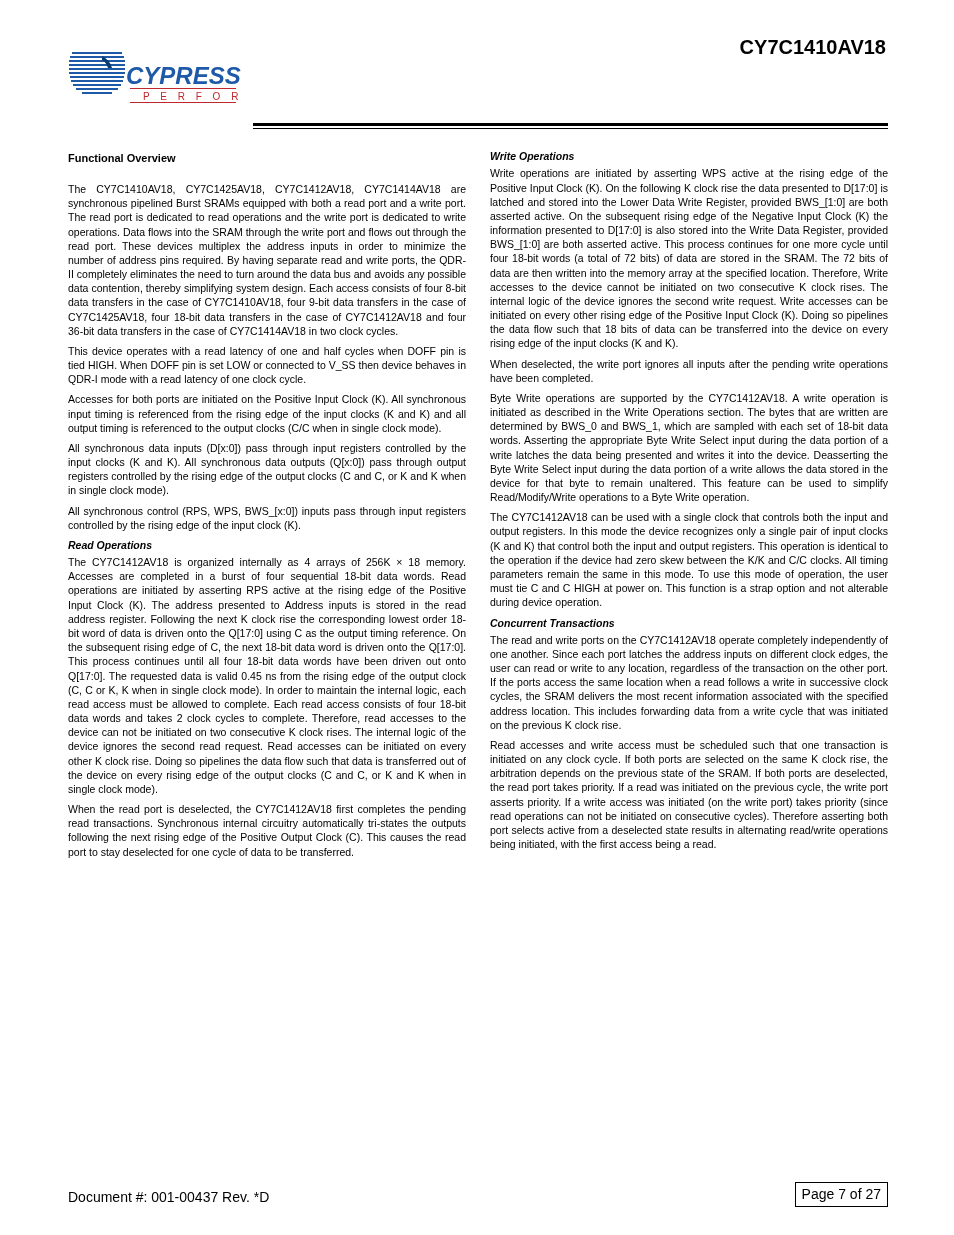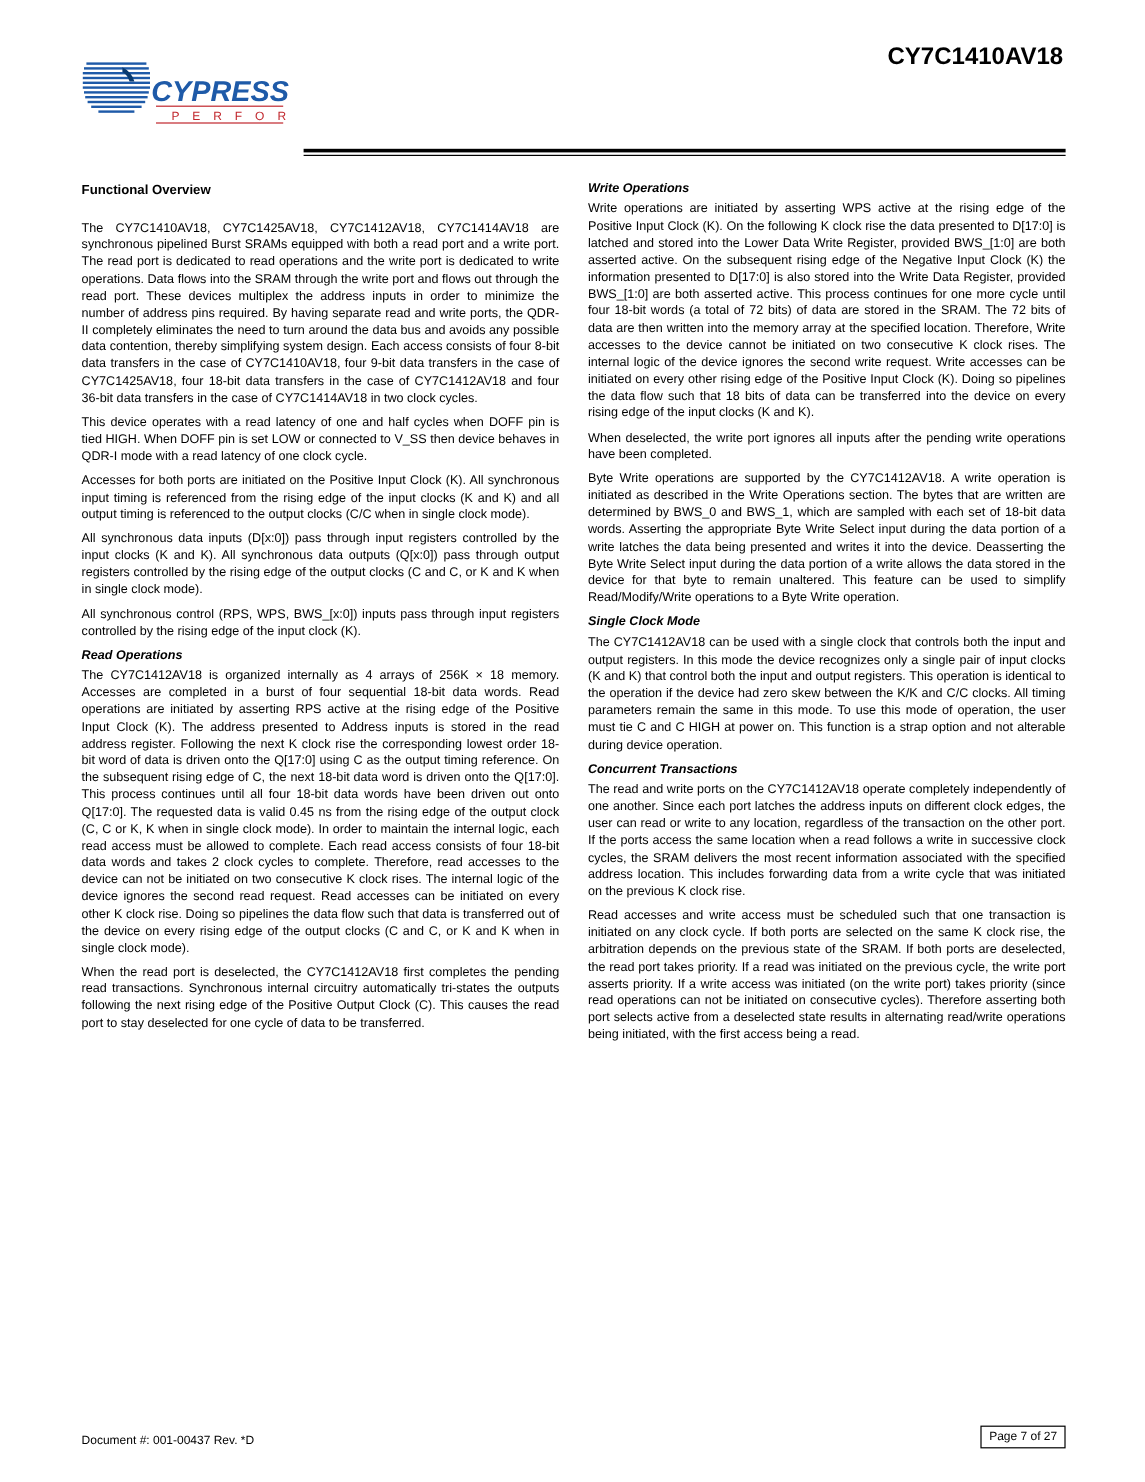--- a/index.html
+++ b/index.html
@@ -9,21 +9,21 @@
 .logo{width:175px;flex-shrink:0}
 .top-rule{flex:1;margin-left:10px;margin-top:52px}
 .top-rule .r1{height:3px;background:#000;margin-bottom:2px}
 .top-rule .r2{height:1px;background:#000}
 .part{position:absolute;top:34px;right:68px;font-size:20px;font-weight:bold}
 .cols{display:flex;gap:24px}
 .col{flex:1;min-width:0}
 .col p{text-align:justify;margin-bottom:6px}
 h3{font-size:11px;font-weight:bold;margin:8px 0 16px 0}
 h4{font-size:10.5px;font-weight:bold;font-style:italic;margin:6px 0 3px 0}
-.footer{position:absolute;bottom:28px;left:68px;right:66px;display:flex;justify-content:space-between;align-items:flex-end;font-size:10px}
+.footer{position:absolute;bottom:28px;left:68px;right:66px;display:flex;justify-content:space-between;align-items:flex-end;font-size:14px}
 .foot-c{text-align:center;flex:1}
 .foot-r{border:1px solid #000;padding:2px 6px}
 </style>
 </head>
 <body>
 
 <div class="page">
   <div class="header">
     <div class="logo">
       <svg viewBox="0 0 175 88" width="175" height="88">
@@ -66,21 +66,20 @@
       <h4>Read Operations</h4>
       <p>The CY7C1412AV18 is organized internally as 4 arrays of 256K × 18 memory. Accesses are completed in a burst of four sequential 18-bit data words. Read operations are initiated by asserting RPS active at the rising edge of the Positive Input Clock (K). The address presented to Address inputs is stored in the read address register. Following the next K clock rise the corresponding lowest order 18-bit word of data is driven onto the Q[17:0] using C as the output timing reference. On the subsequent rising edge of C, the next 18-bit data word is driven onto the Q[17:0]. This process continues until all four 18-bit data words have been driven out onto Q[17:0]. The requested data is valid 0.45 ns from the rising edge of the output clock (C, C or K, K when in single clock mode). In order to maintain the internal logic, each read access must be allowed to complete. Each read access consists of four 18-bit data words and takes 2 clock cycles to complete. Therefore, read accesses to the device can not be initiated on two consecutive K clock rises. The internal logic of the device ignores the second read request. Read accesses can be initiated on every other K clock rise. Doing so pipelines the data flow such that data is transferred out of the device on every rising edge of the output clocks (C and C, or K and K when in single clock mode).</p>
       <p>When the read port is deselected, the CY7C1412AV18 first completes the pending read transactions. Synchronous internal circuitry automatically tri-states the outputs following the next rising edge of the Positive Output Clock (C). This causes the read port to stay deselected for one cycle of data to be transferred.</p>
     </div>
 
     <div class="col">
       <h4>Write Operations</h4>
       <p>Write operations are initiated by asserting WPS active at the rising edge of the Positive Input Clock (K). On the following K clock rise the data presented to D[17:0] is latched and stored into the Lower Data Write Register, provided BWS_[1:0] are both asserted active. On the subsequent rising edge of the Negative Input Clock (K) the information presented to D[17:0] is also stored into the Write Data Register, provided BWS_[1:0] are both asserted active. This process continues for one more cycle until four 18-bit words (a total of 72 bits) of data are stored in the SRAM. The 72 bits of data are then written into the memory array at the specified location. Therefore, Write accesses to the device cannot be initiated on two consecutive K clock rises. The internal logic of the device ignores the second write request. Write accesses can be initiated on every other rising edge of the Positive Input Clock (K). Doing so pipelines the data flow such that 18 bits of data can be transferred into the device on every rising edge of the input clocks (K and K).</p>
       <p>When deselected, the write port ignores all inputs after the pending write operations have been completed.</p>
       <p>Byte Write operations are supported by the CY7C1412AV18. A write operation is initiated as described in the Write Operations section. The bytes that are written are determined by BWS_0 and BWS_1, which are sampled with each set of 18-bit data words. Asserting the appropriate Byte Write Select input during the data portion of a write latches the data being presented and writes it into the device. Deasserting the Byte Write Select input during the data portion of a write allows the data stored in the device for that byte to remain unaltered. This feature can be used to simplify Read/Modify/Write operations to a Byte Write operation.</p>
-      <h4>Single Clock Mode</h4>
       <p>The CY7C1412AV18 can be used with a single clock that controls both the input and output registers. In this mode the device recognizes only a single pair of input clocks (K and K) that control both the input and output registers. This operation is identical to the operation if the device had zero skew between the K/K and C/C clocks. All timing parameters remain the same in this mode. To use this mode of operation, the user must tie C and C HIGH at power on. This function is a strap option and not alterable during device operation.</p>
       <h4>Concurrent Transactions</h4>
       <p>The read and write ports on the CY7C1412AV18 operate completely independently of one another. Since each port latches the address inputs on different clock edges, the user can read or write to any location, regardless of the transaction on the other port. If the ports access the same location when a read follows a write in successive clock cycles, the SRAM delivers the most recent information associated with the specified address location. This includes forwarding data from a write cycle that was initiated on the previous K clock rise.</p>
       <p>Read accesses and write access must be scheduled such that one transaction is initiated on any clock cycle. If both ports are selected on the same K clock rise, the arbitration depends on the previous state of the SRAM. If both ports are deselected, the read port takes priority. If a read was initiated on the previous cycle, the write port asserts priority. If a write access was initiated (on the write port) takes priority (since read operations can not be initiated on consecutive cycles). Therefore asserting both port selects active from a deselected state results in alternating read/write operations being initiated, with the first access being a read.</p>
     </div>
   </div>
 
   <div class="footer">
     <span>Document #: 001-00437 Rev. *D</span>
     <span class="foot-c"></span>

